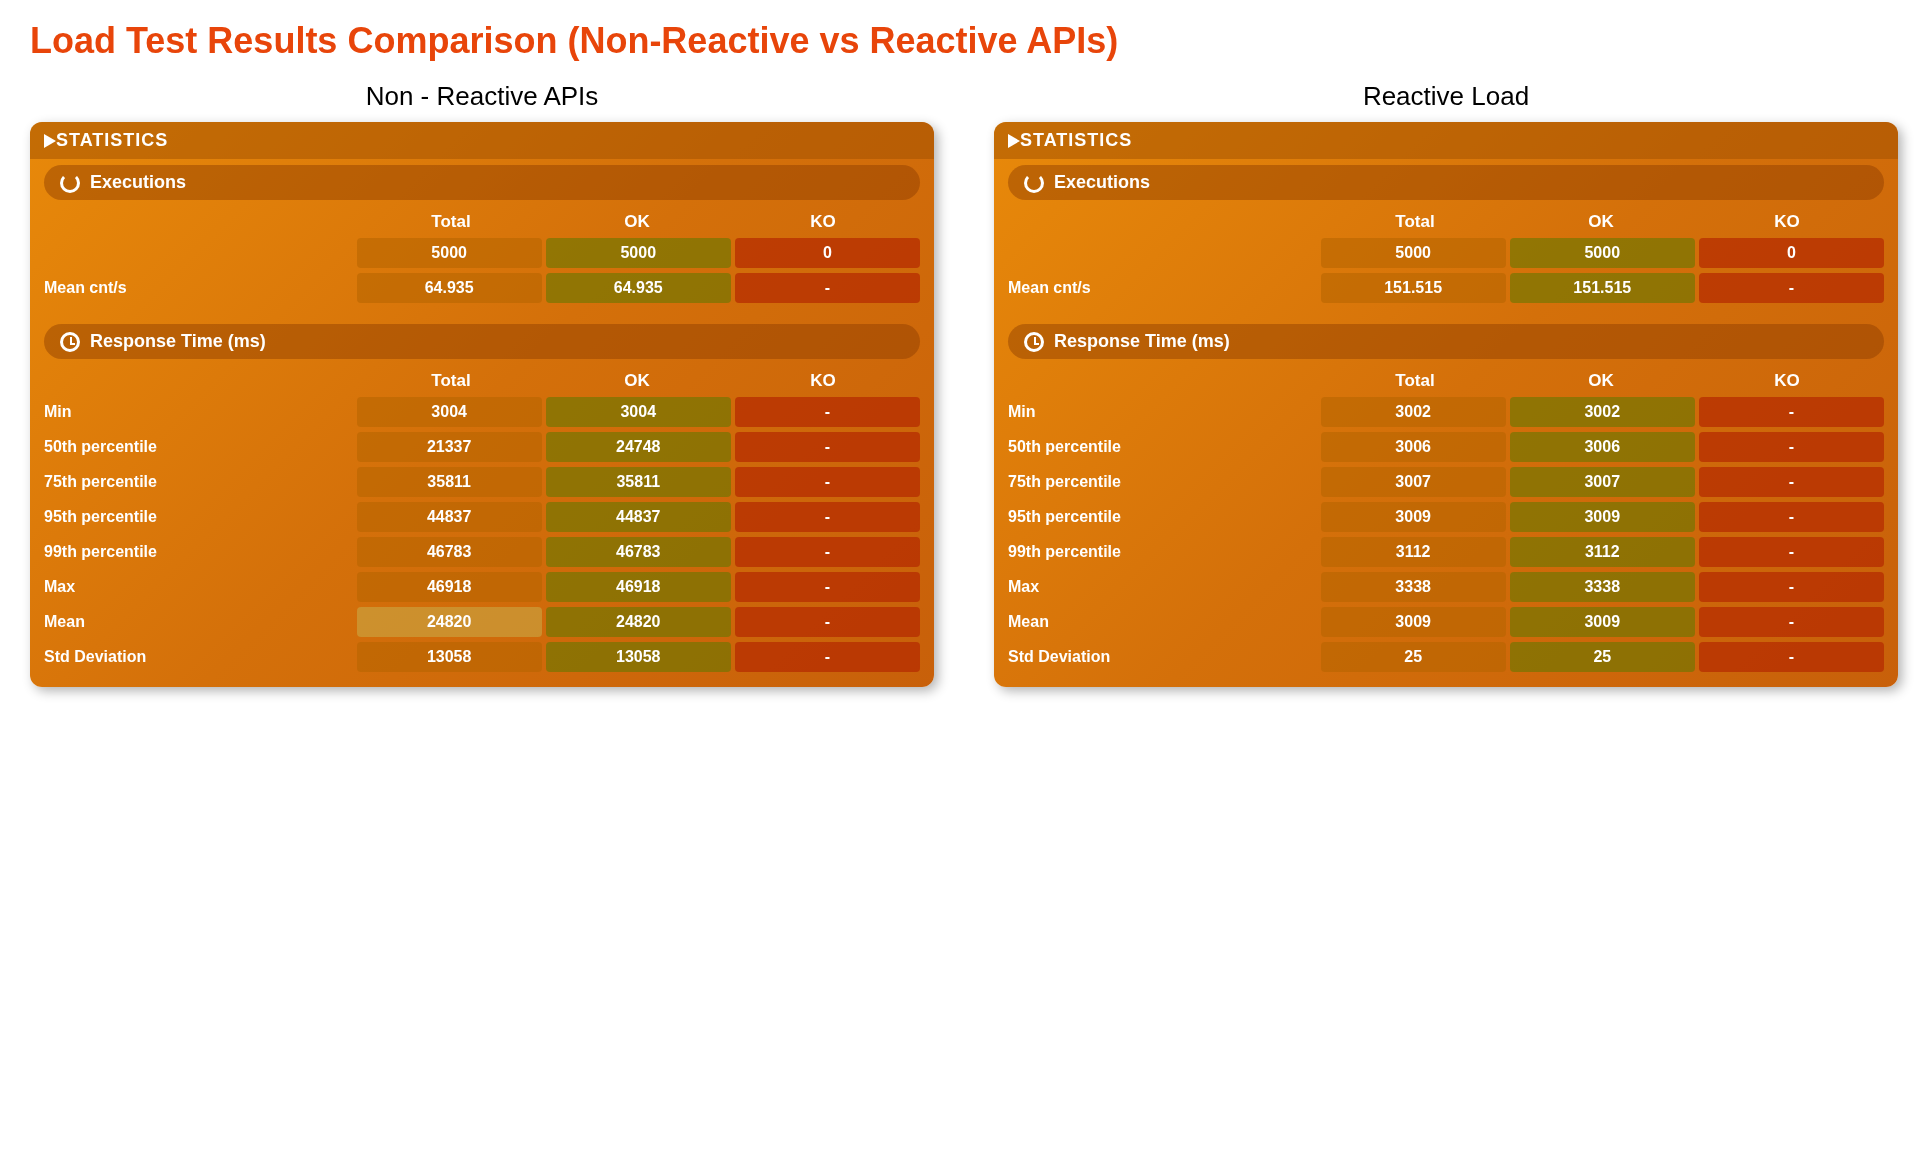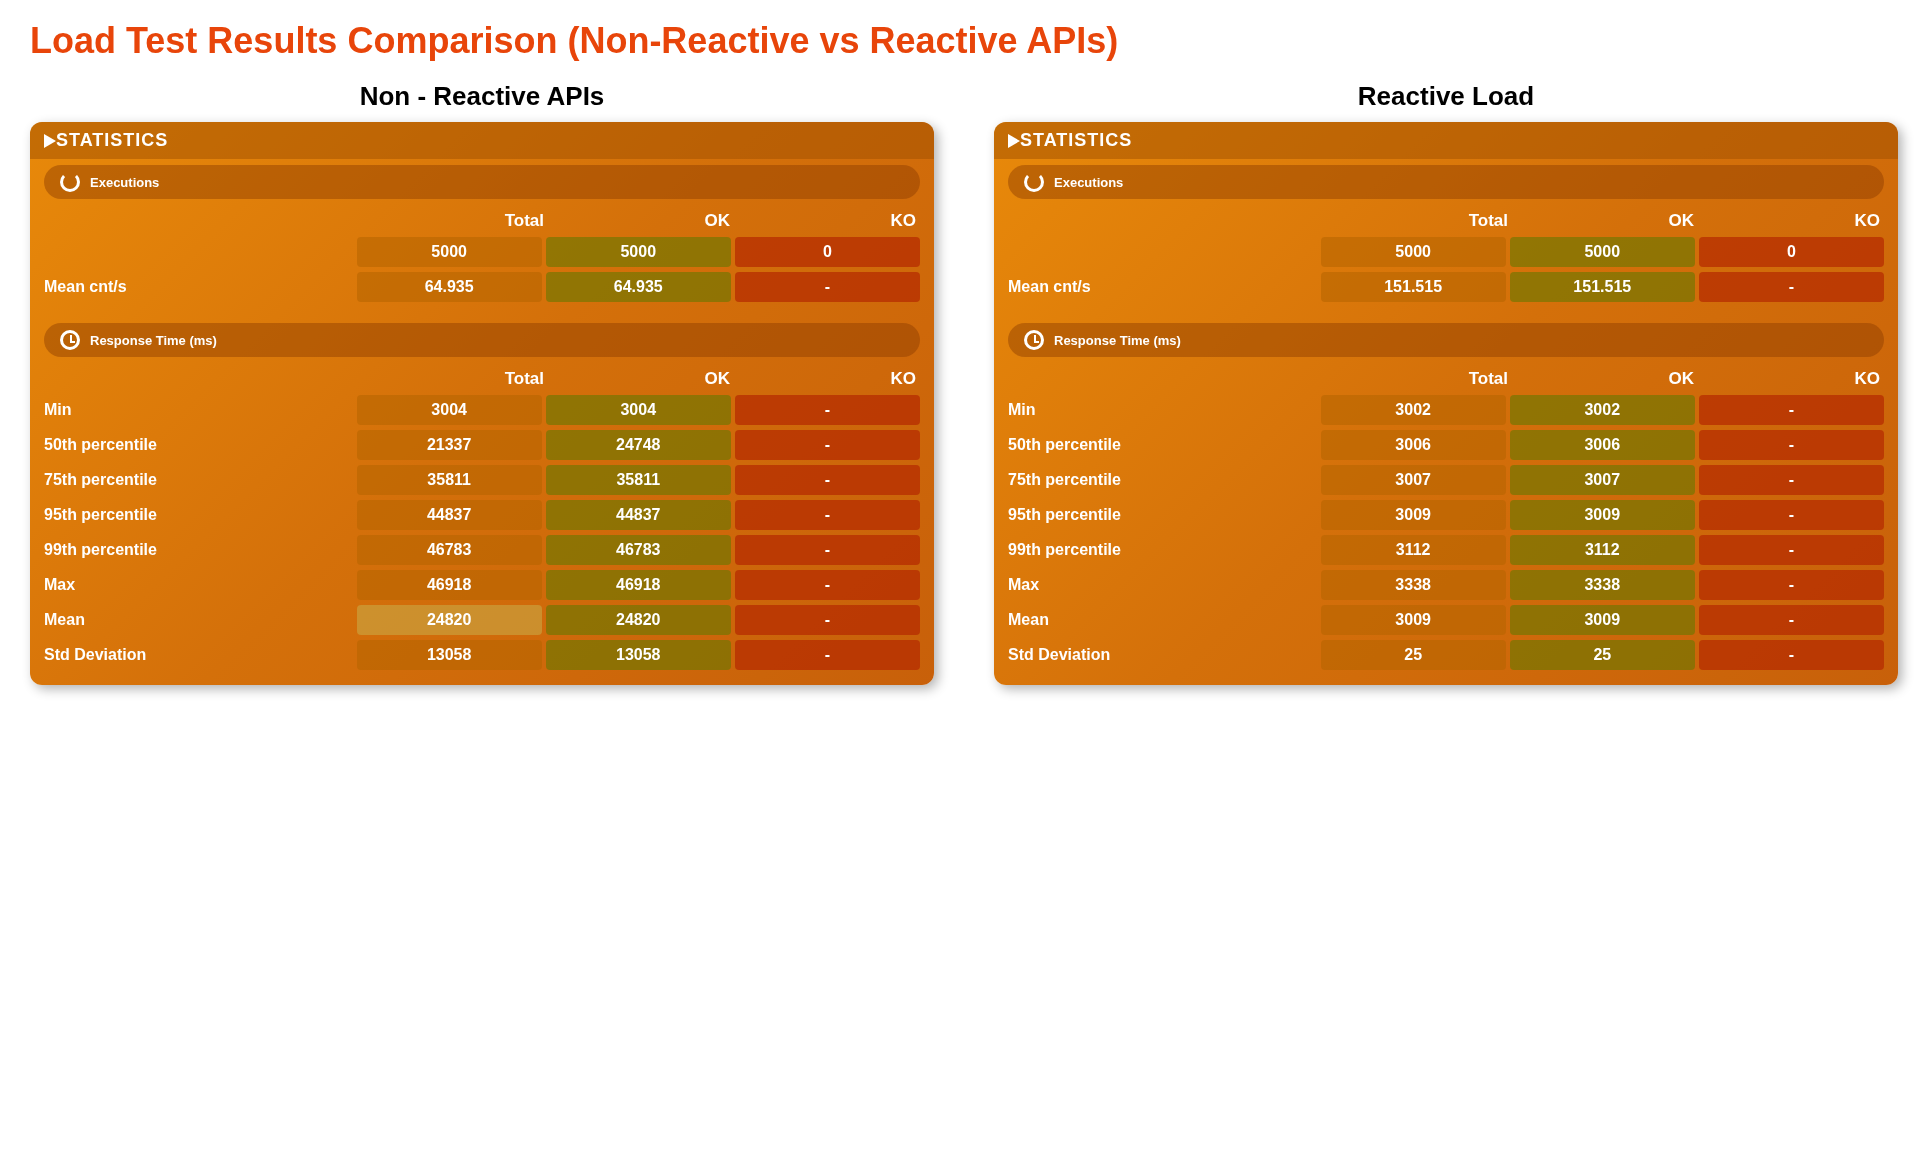--- a/index.html
+++ b/index.html
@@ -23,21 +23,21 @@
       align-items: flex-start;
     }
     .panel-wrapper {
       flex: 1;
       display: flex;
       flex-direction: column;
       align-items: center;
     }
     .panel-label {
       font-size: 26px;
-      font-weight: bold;
+      font-weight: normal;
       color: #000;
       margin-bottom: 10px;
       text-align: center;
     }
     .stats-panel {
       background: linear-gradient(135deg, #e8890a 0%, #d4700a 50%, #c8600a 100%);
       border-radius: 12px;
       padding: 0;
       width: 100%;
       overflow: hidden;
@@ -72,21 +72,21 @@
       border-radius: 20px;
       display: flex;
       align-items: center;
       padding: 7px 16px;
       gap: 10px;
       margin-bottom: 8px;
     }
     .section-title {
       color: #ffffff;
       font-weight: bold;
-      font-size: 13px;
+      font-size: 18px;
     }
     .clock-icon {
       width: 20px;
       height: 20px;
       border: 3px solid #ffffff;
       border-radius: 50%;
       display: inline-flex;
       align-items: center;
       justify-content: center;
       position: relative;
@@ -122,21 +122,21 @@
     .col-headers {
       display: grid;
       grid-template-columns: 2fr 1.2fr 1.2fr 1.2fr;
       padding: 4px 4px;
       margin-bottom: 2px;
     }
     .col-header {
       color: #ffffff;
       font-weight: bold;
       font-size: 17px;
-      text-align: right;
+      text-align: center;
     }
     .col-header:first-child {
       text-align: left;
     }
     .data-row {
       display: grid;
       grid-template-columns: 2fr 1.2fr 1.2fr 1.2fr;
       gap: 4px;
       margin-bottom: 5px;
       align-items: center;

